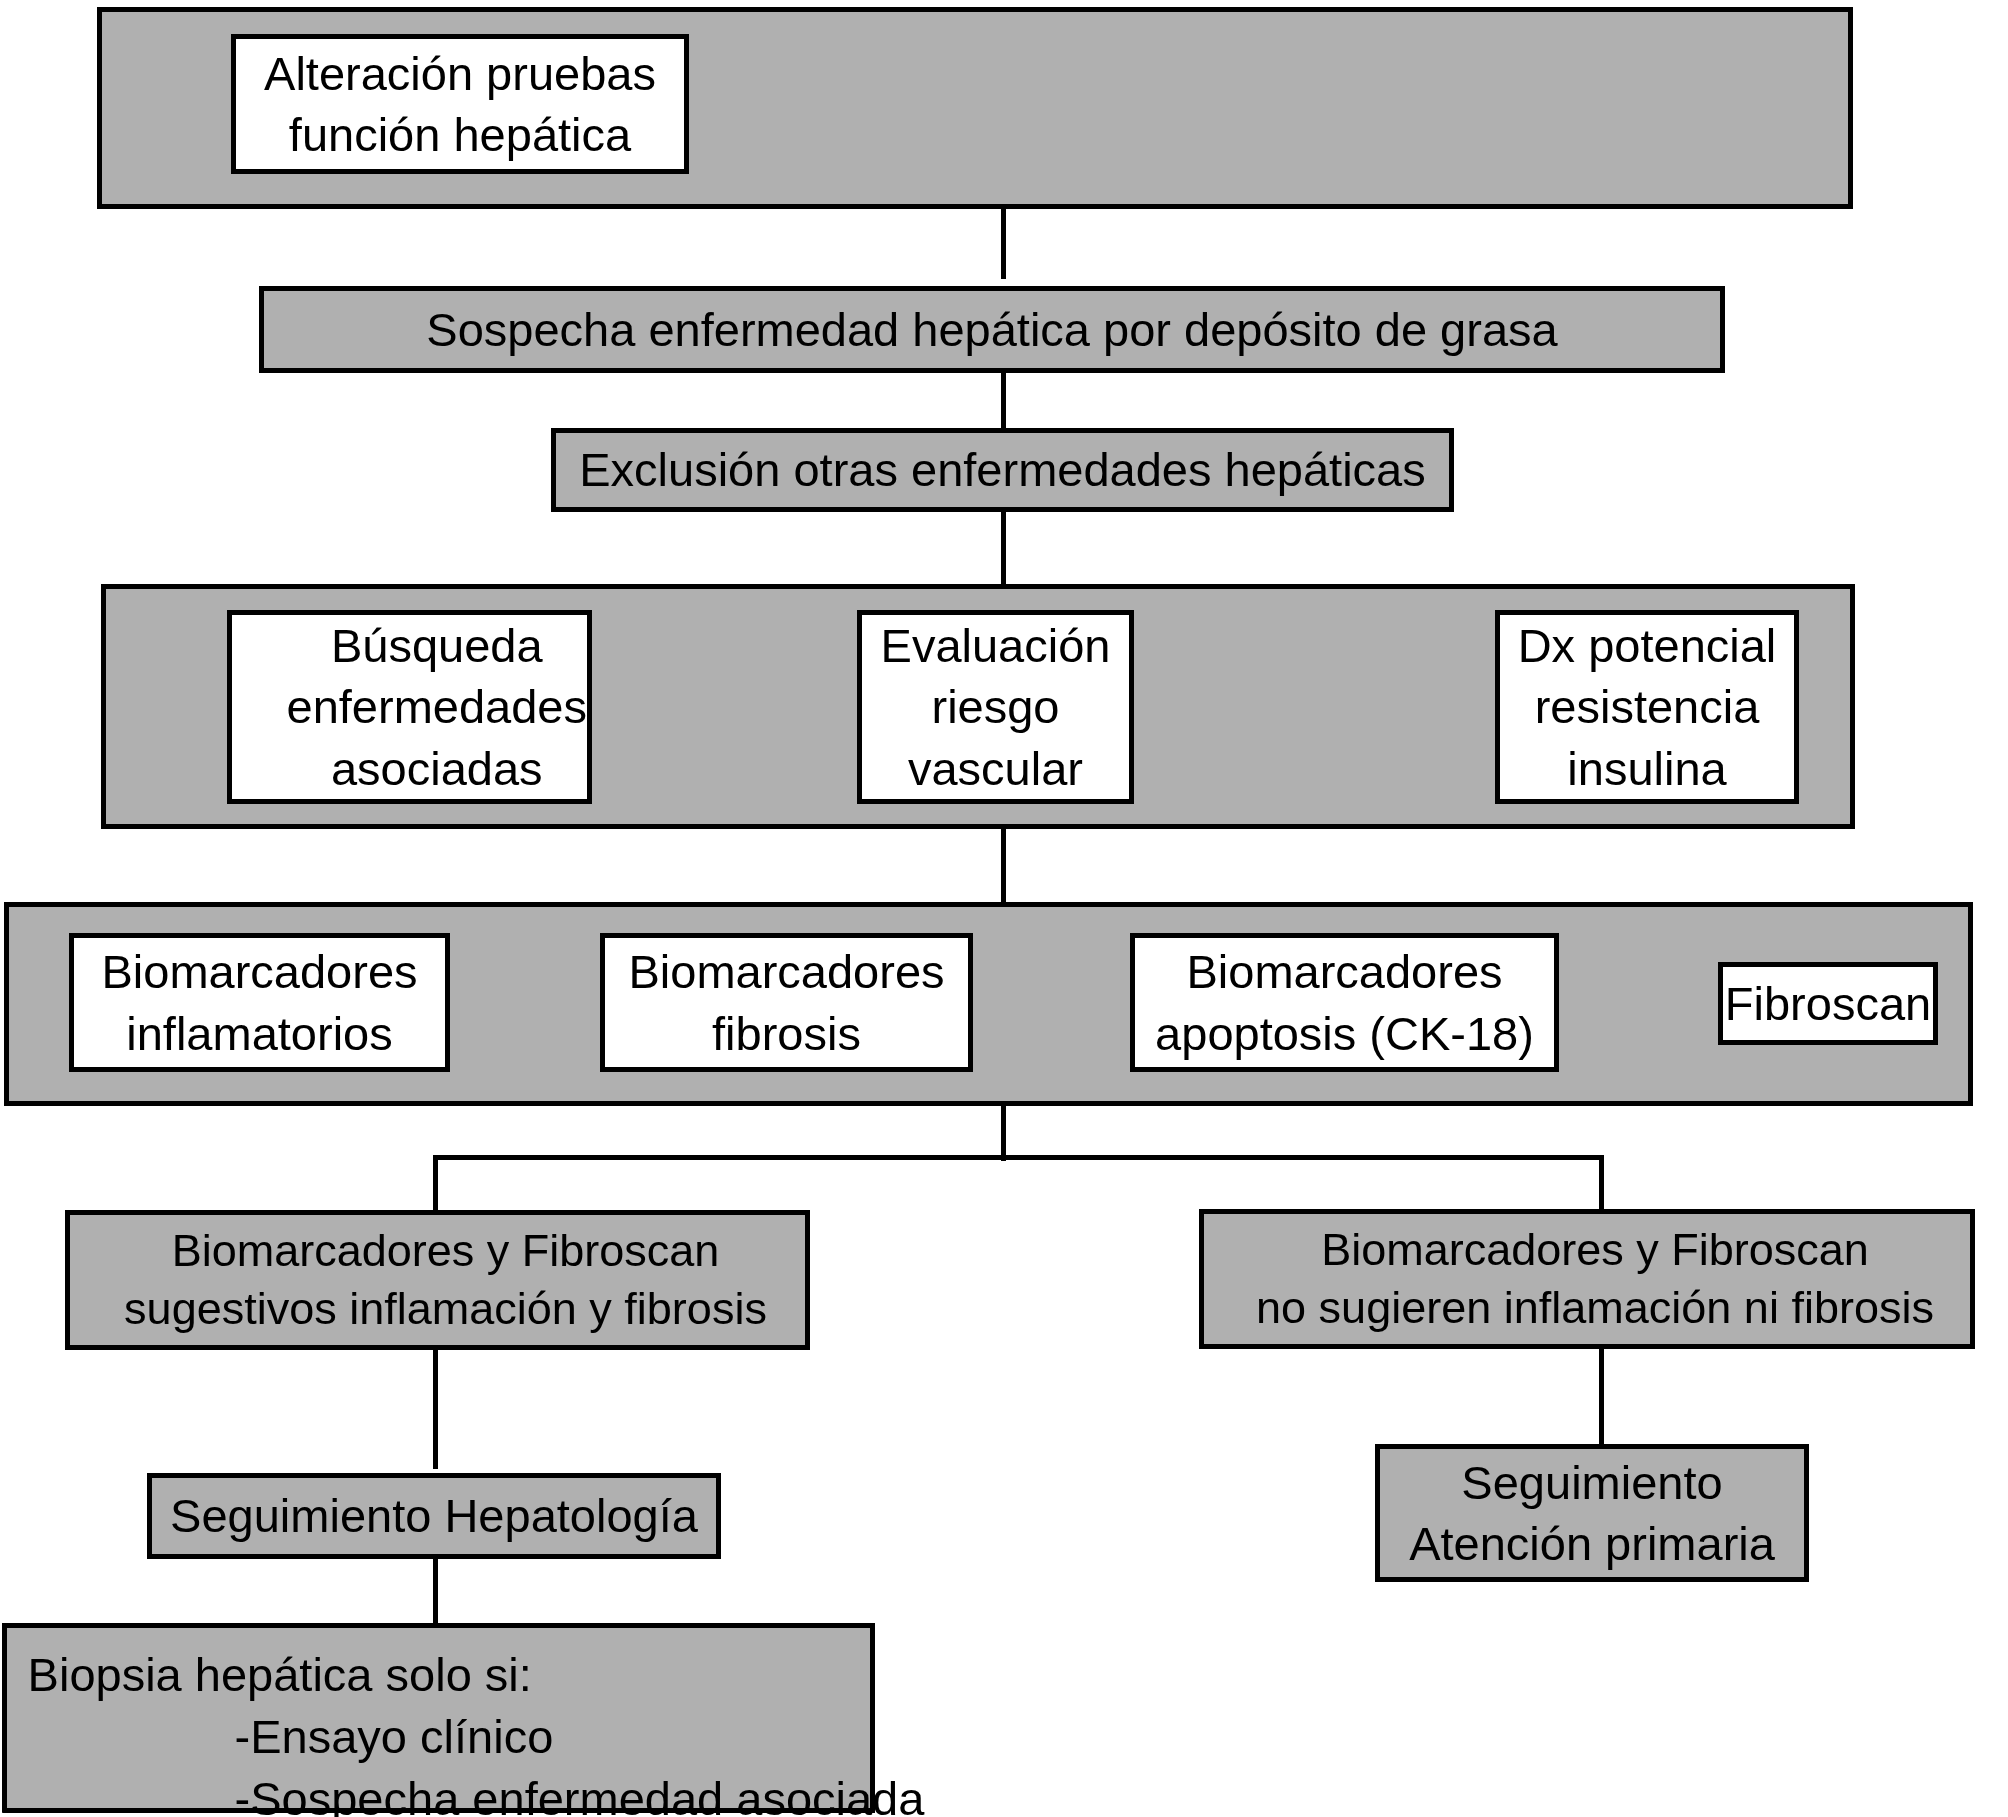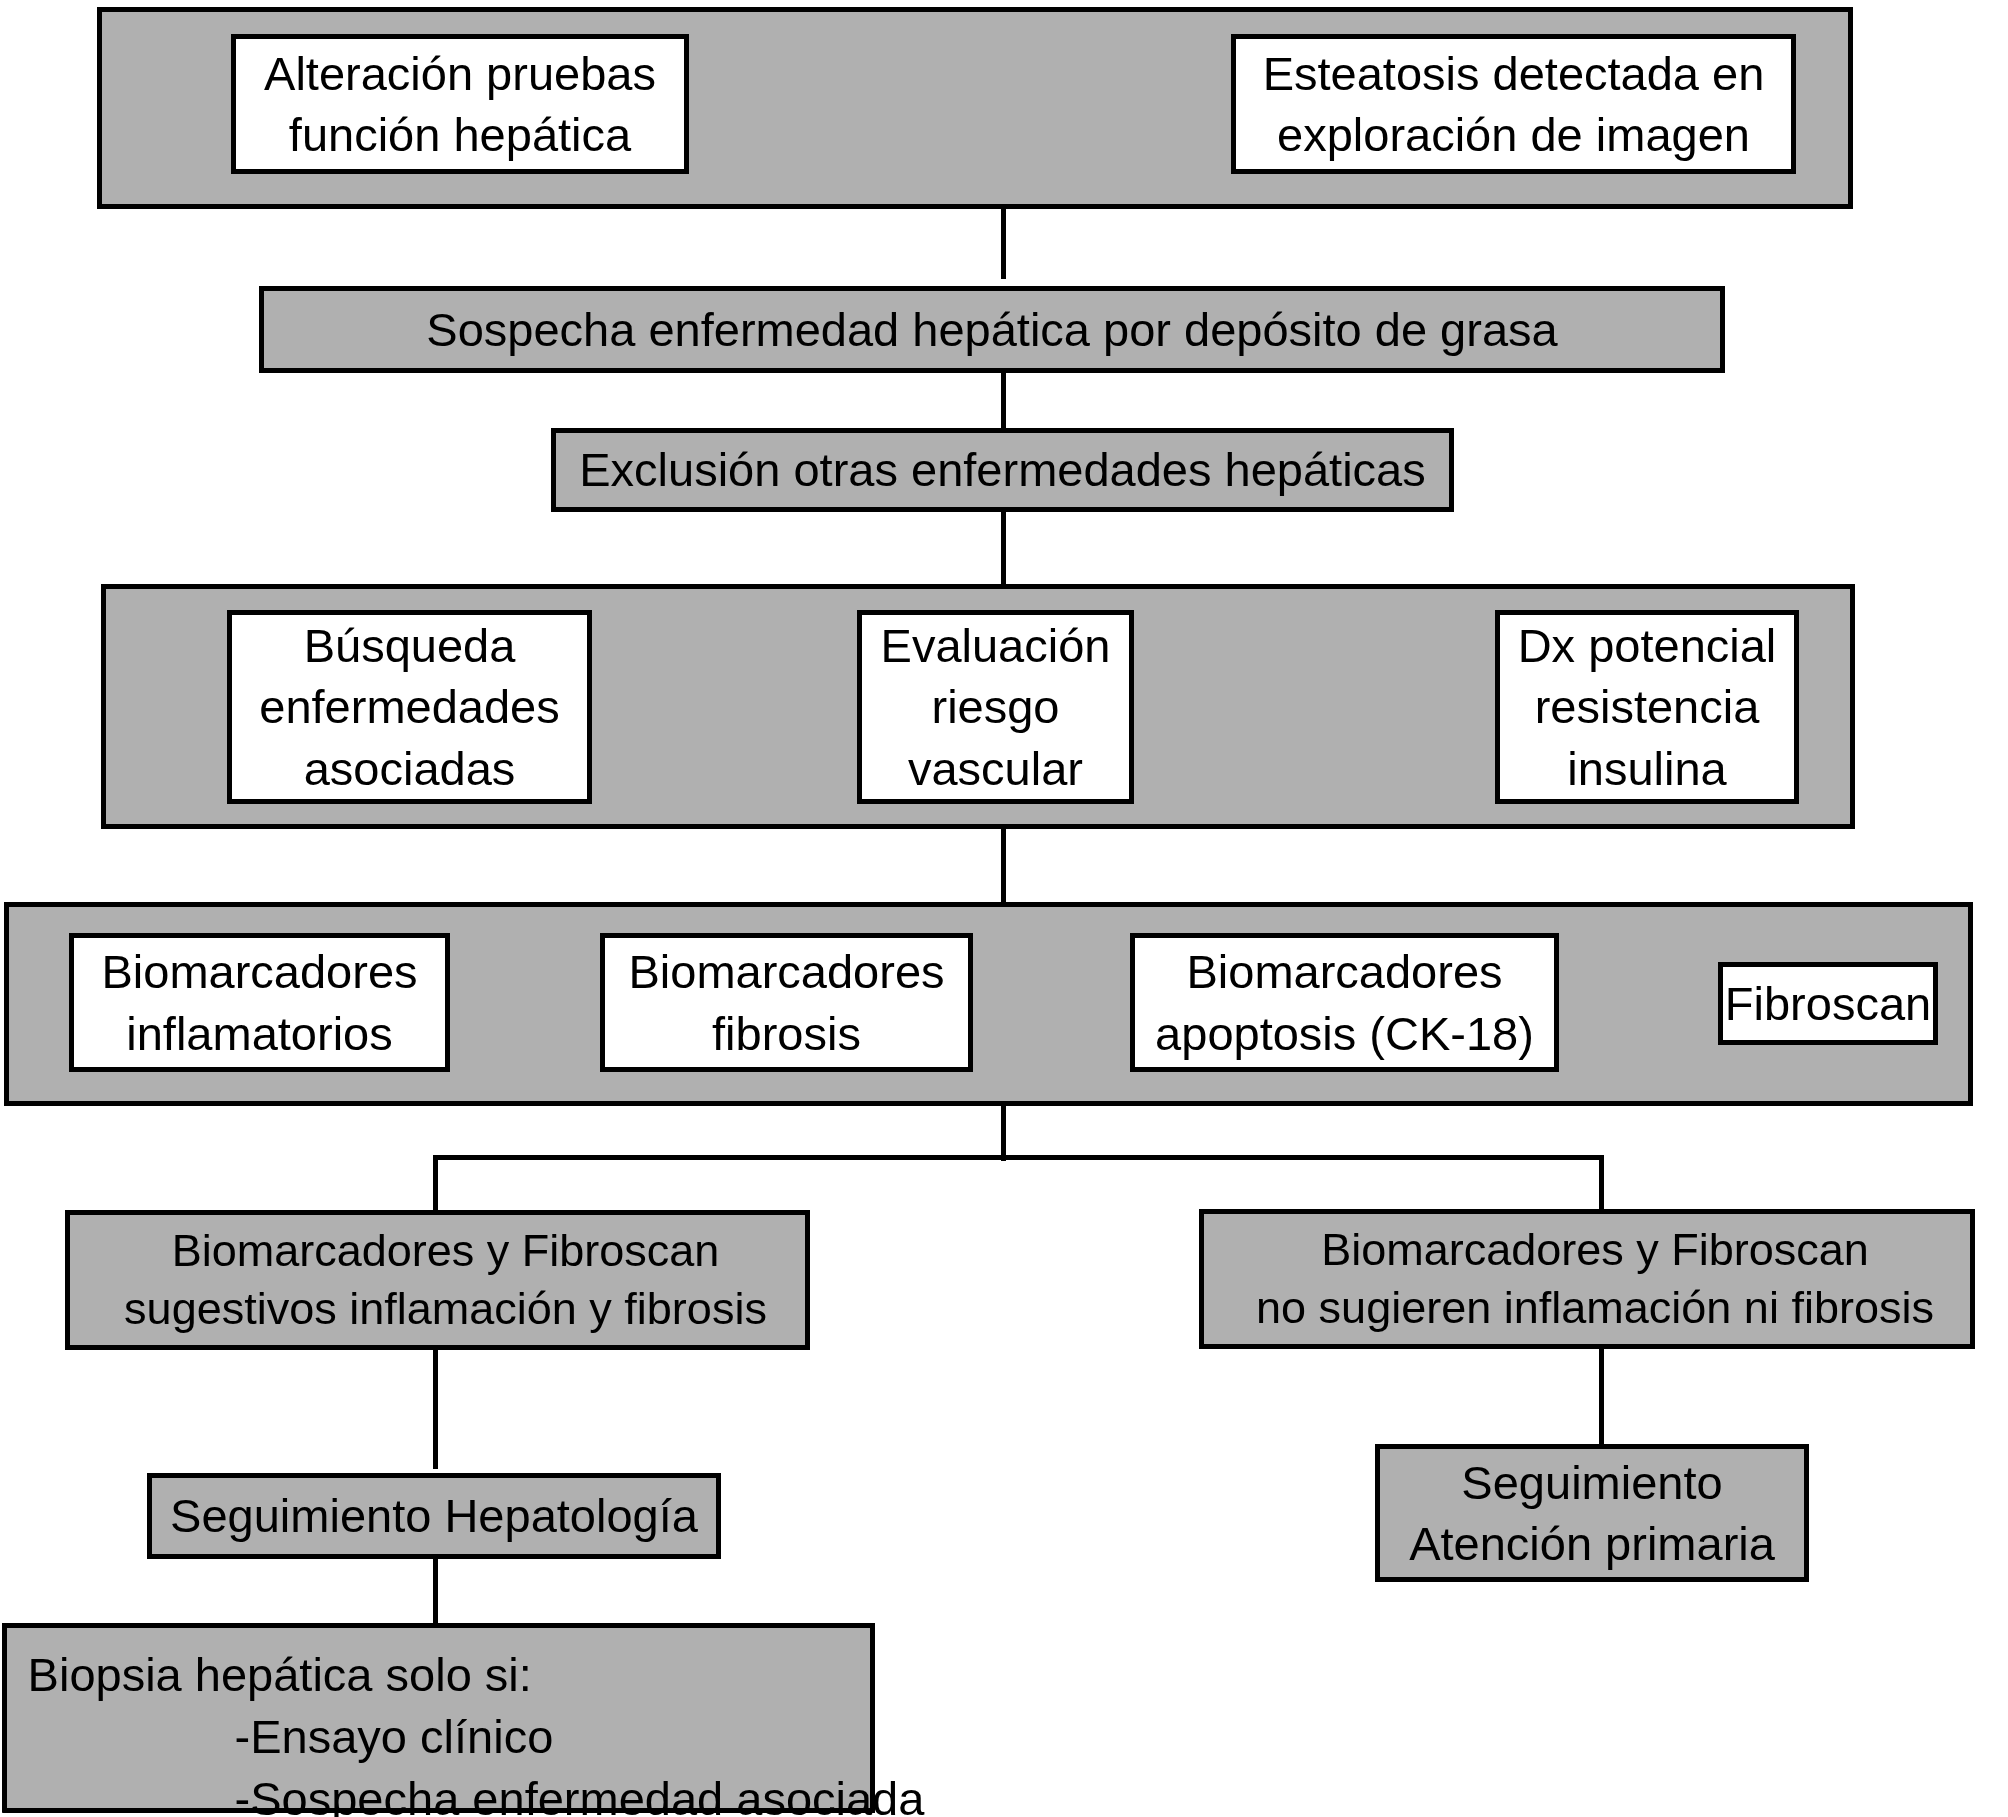--- a/index.html
+++ b/index.html
@@ -91,35 +91,31 @@
   <div class="vline" style="left:1599px; top:1155px; height:58px;"></div>
   <div class="vline" style="left:433px;  top:1346px; height:123px;"></div>
   <div class="vline" style="left:433px;  top:1547px; height:80px;"></div>
   <div class="vline" style="left:1599px; top:1346px; height:103px;"></div>
 
   <div class="band" style="left:97px; top:6.5px; width:1756px; height:202px;"></div>
   <div class="wbox" style="left:231px; top:34px; width:458px; height:140px;">
     <span class="label">Alteración pruebas
 función hepática</span>
   </div>
-  <div class="wbox" style="left:1231px; top:34px; width:565px; height:140px;">
-    <span class="label">Esteatosis detectada en
-exploración de imagen</span>
-  </div>
 
   <div class="gbar" style="left:259px; top:286px; width:1466px; height:87px;">
     <span class="label">Sospecha enfermedad hepática por depósito de grasa</span>
   </div>
 
   <div class="gbar" style="left:551px; top:428px; width:903px; height:84px;">
     <span class="label">Exclusión otras enfermedades hepáticas</span>
   </div>
 
   <div class="band" style="left:101px; top:584px; width:1754px; height:245px;"></div>
-  <div class="wbox" style="left:227px; top:610px; width:365px; height:194px;">
+  <div class="wbox" style="left:227px; top:610px; width:365px; height:194px;justify-content:flex-end;">
     <span class="label">Búsqueda
 enfermedades
 asociadas</span>
   </div>
   <div class="wbox" style="left:857px; top:610px; width:277px; height:194px;">
     <span class="label">Evaluación
 riesgo
 vascular</span>
   </div>
   <div class="wbox" style="left:1495px; top:610px; width:304px; height:194px;">

